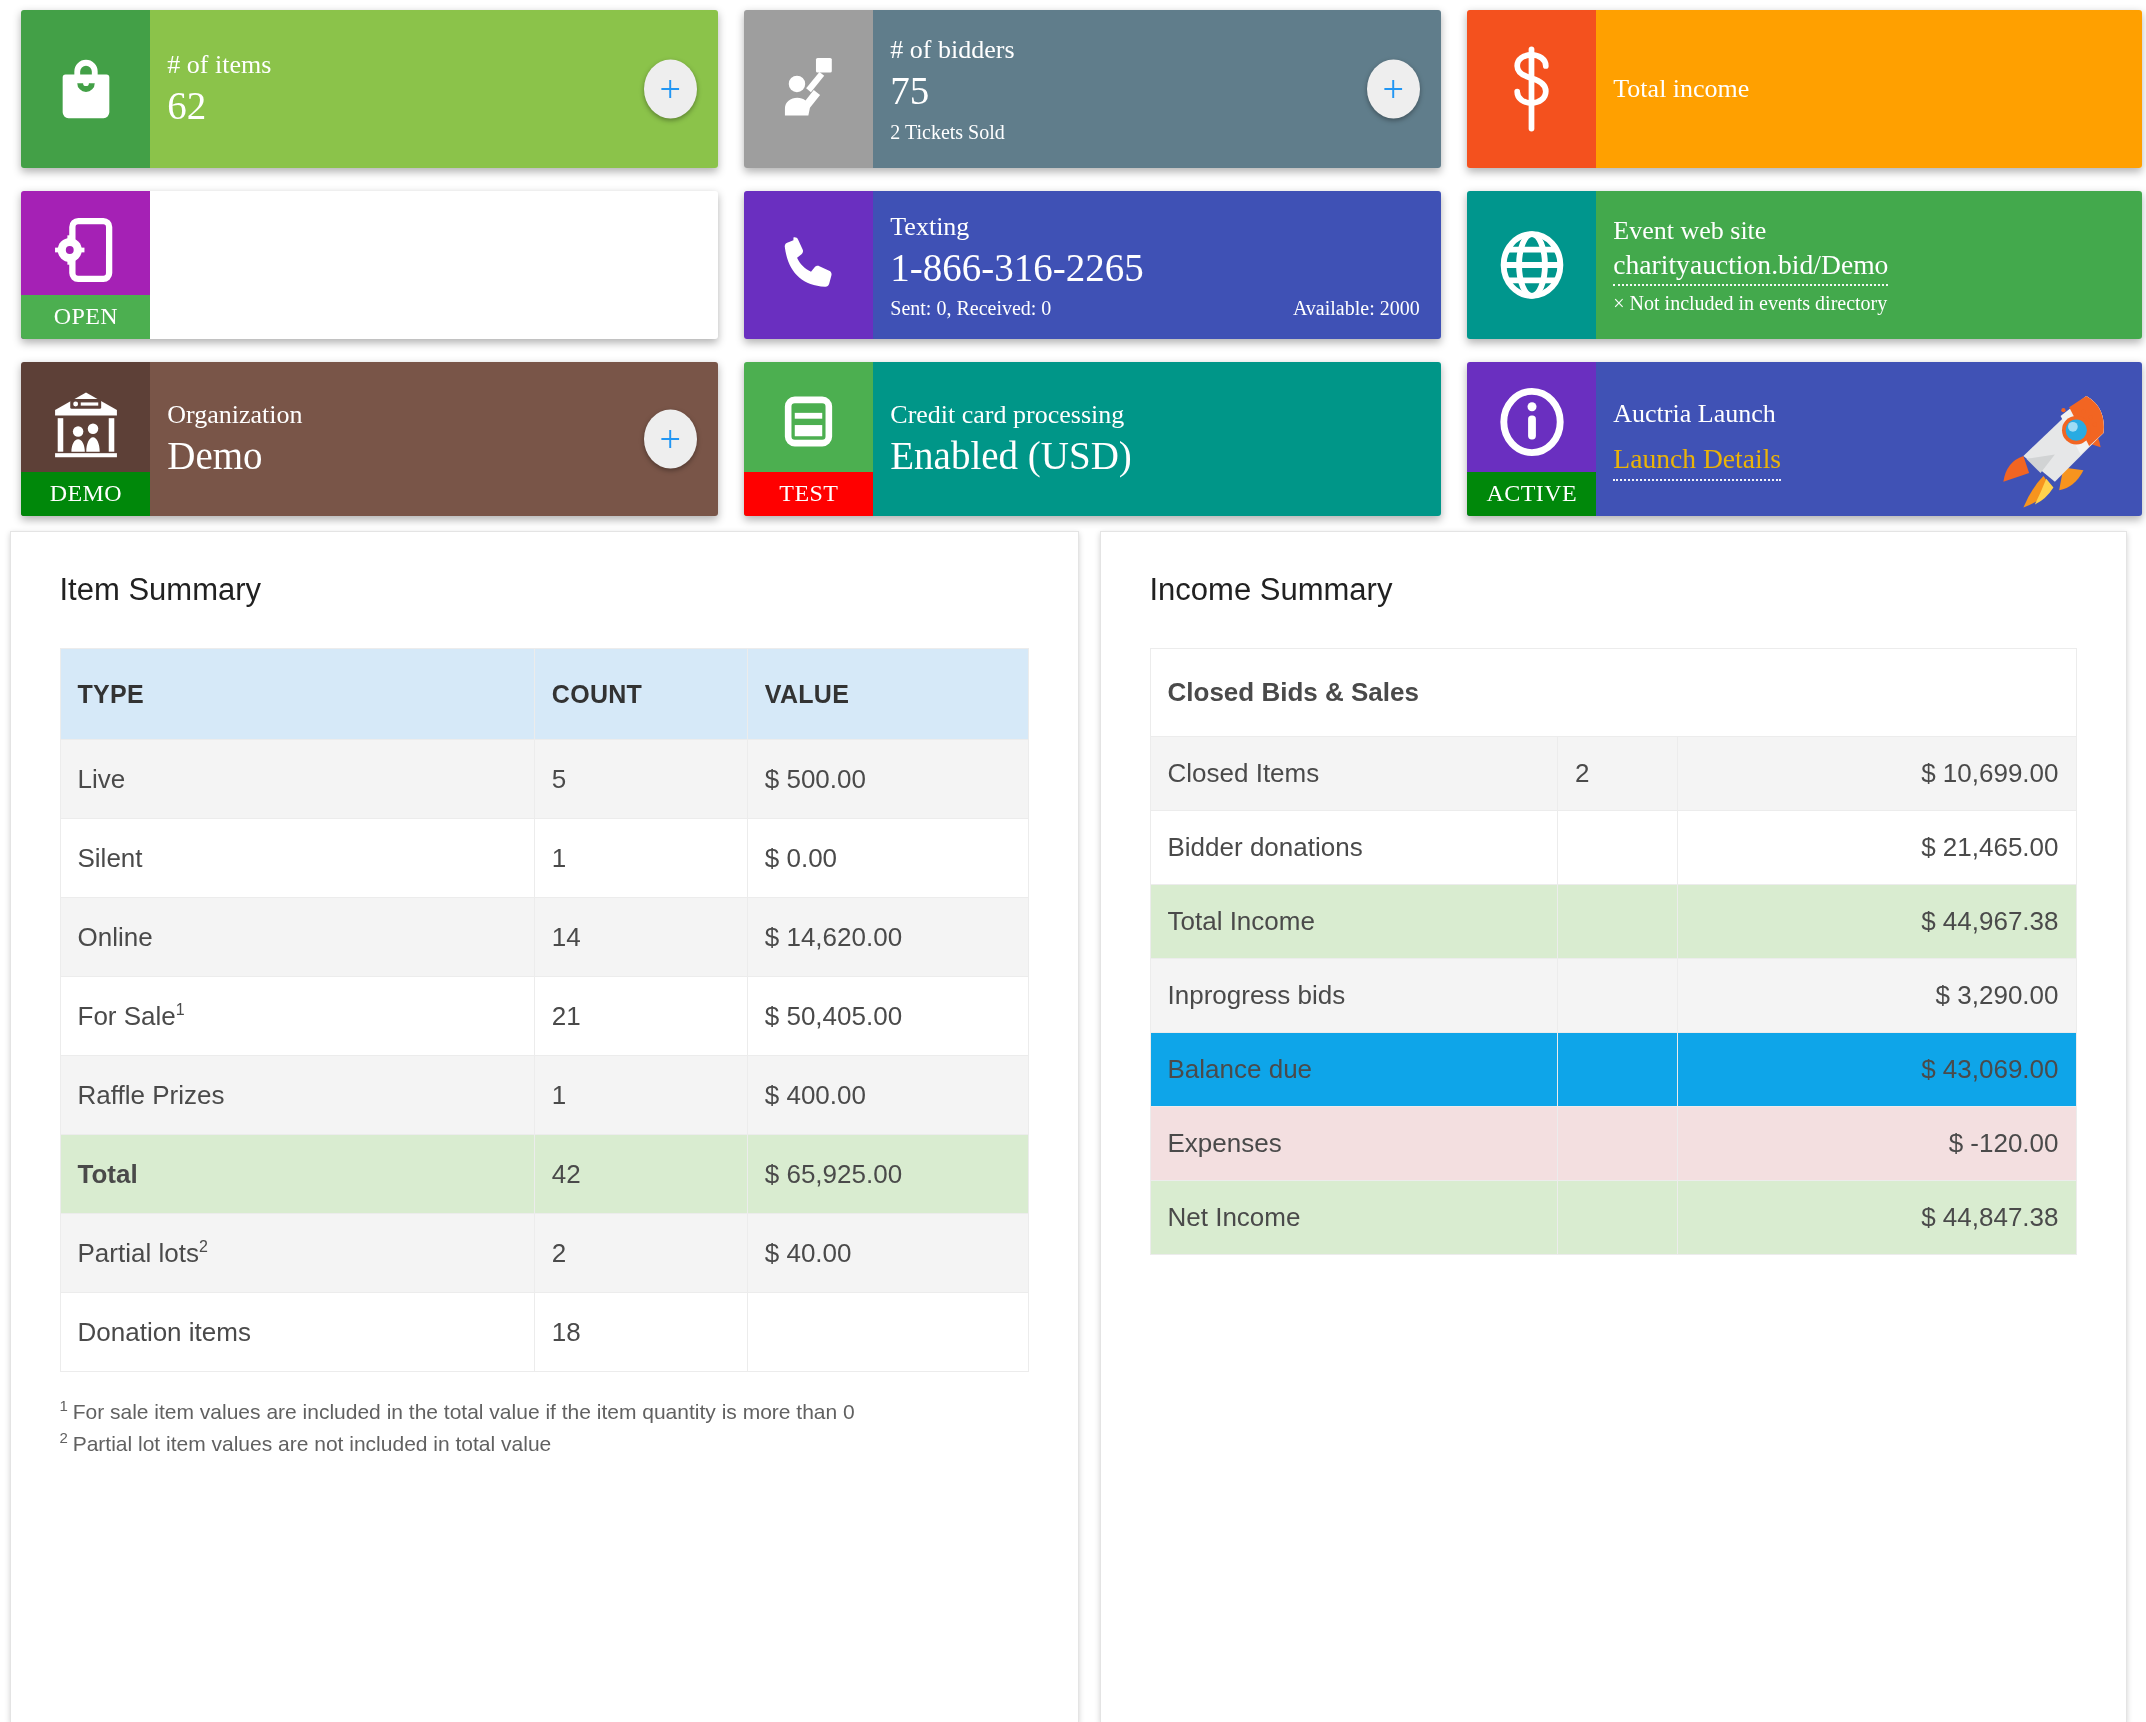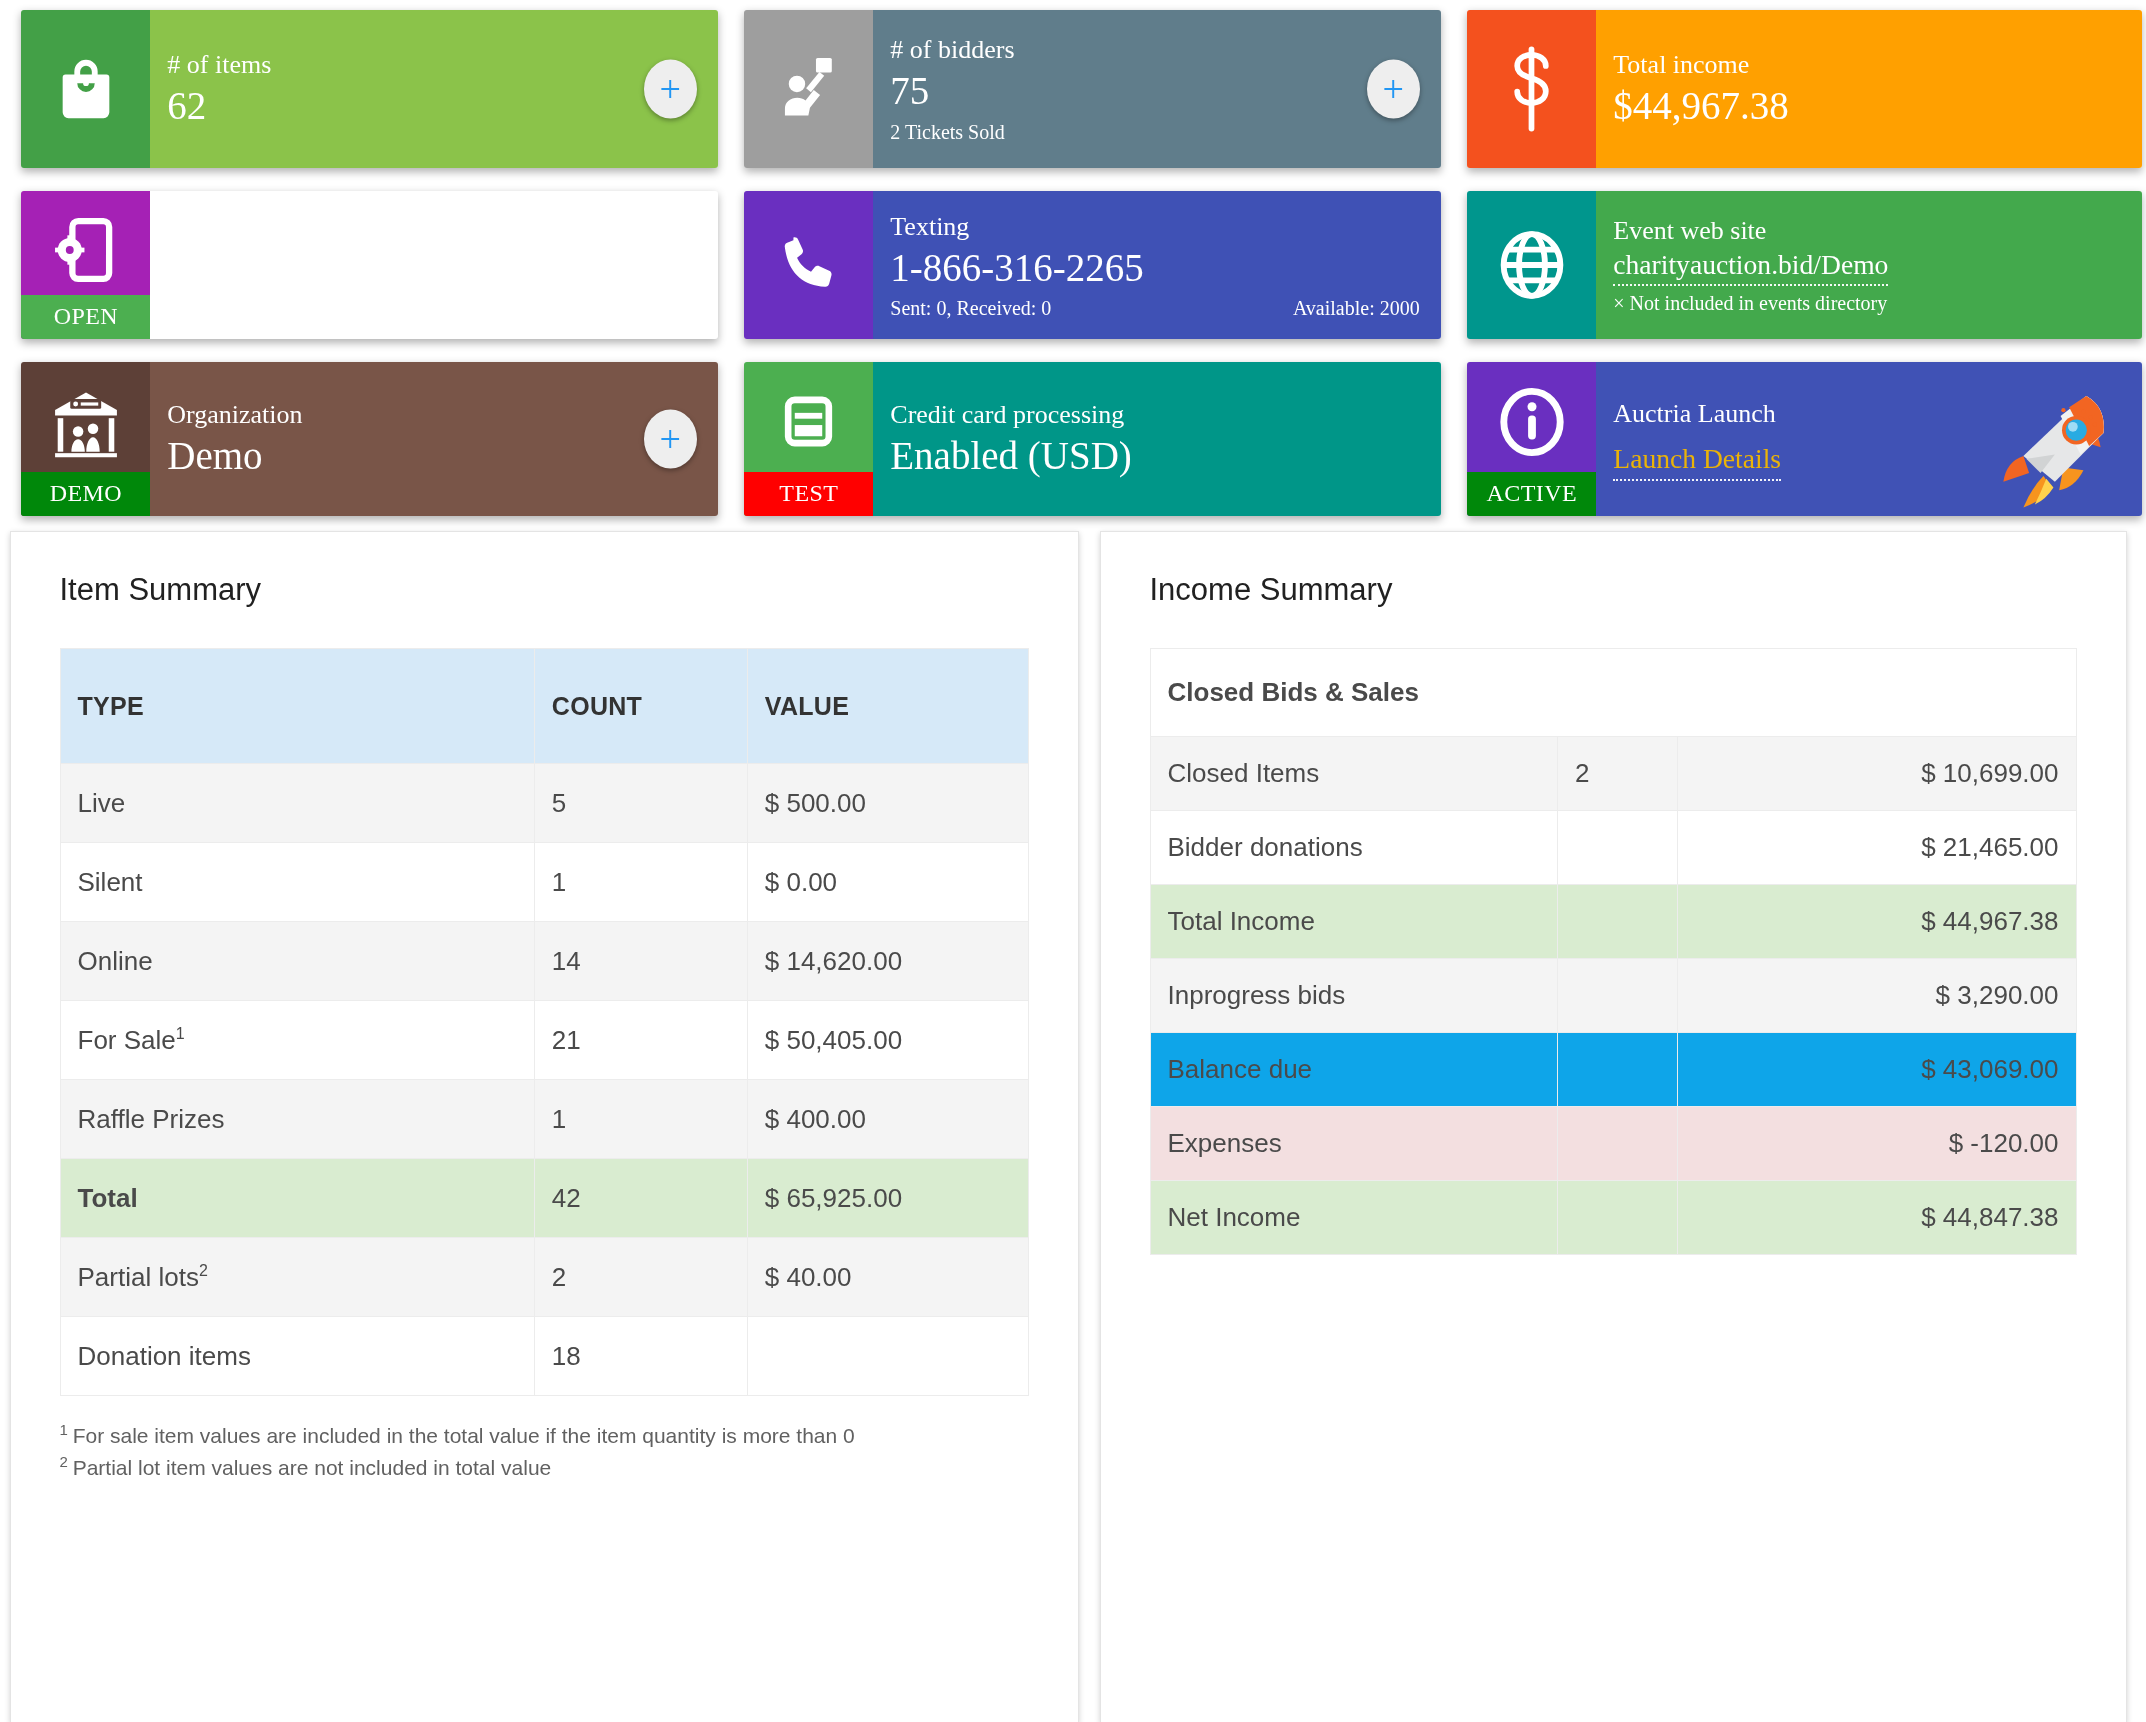--- a/index.html
+++ b/index.html
@@ -133,21 +133,21 @@
     border: 1px solid #ececec;
     vertical-align: middle;
     height: 36px;
   }
   table.summary th {
     background: #d6e9f8;
     color: #333333;
     font-weight: 700;
     font-size: 25px;
     letter-spacing: 0.3px;
-    padding: 39px 17px;
+    padding: 27px 17px;
   }
   .cell-link { color: #3d9ae8; }
   .row-alt td { background: #f4f4f4; }
   .row-white td { background: #ffffff; }
   .row-green td { background: #d9ecd0; }
   .row-yellow td { background: #0ea5e9; }
   .row-pink td { background: #f3dfe0; }
   .row-green td.b, .row-green td { }
   .bold td { font-weight: 700; }
   .bold td.cell-link { font-weight: 700; }
@@ -239,21 +239,20 @@
         <div class="tile-icon" style="background:#f4511e">
           <span>
             <svg width="55" height="88" viewBox="0 0 24 40" fill="none" stroke="#fff" stroke-width="2.6">
                 <path d="M12 2v36" stroke-linecap="round"></path>
                 <path d="M18.5 9.5c0-3-3-5-6.5-5s-6.5 1.8-6.5 5 3 4.6 6.5 5.6 6.5 2.6 6.5 5.9-3 5.4-6.5 5.4-6.5-2.1-6.5-5.2" stroke-linecap="round" stroke-linejoin="round"></path>
               </svg>
           </span>
         </div>
         <div class="tile-body" style="background:#ffa000">
           <div class="tile-label">Total income</div>
-          <div class="tile-value">$44,967.38</div>
         </div>
       </div>
     </div>
 
     <div class="tile-cell">
       <div class="tile">
         <div class="tile-icon" style="background:#a521b5">
           <span style="position:relative;top:-15px">
             <svg width="63" height="74" viewBox="0 0 24 26" fill="none">
                 <rect x="7" y="2" width="14" height="22" rx="2.2" stroke="#fff" stroke-width="2.4"></rect>

